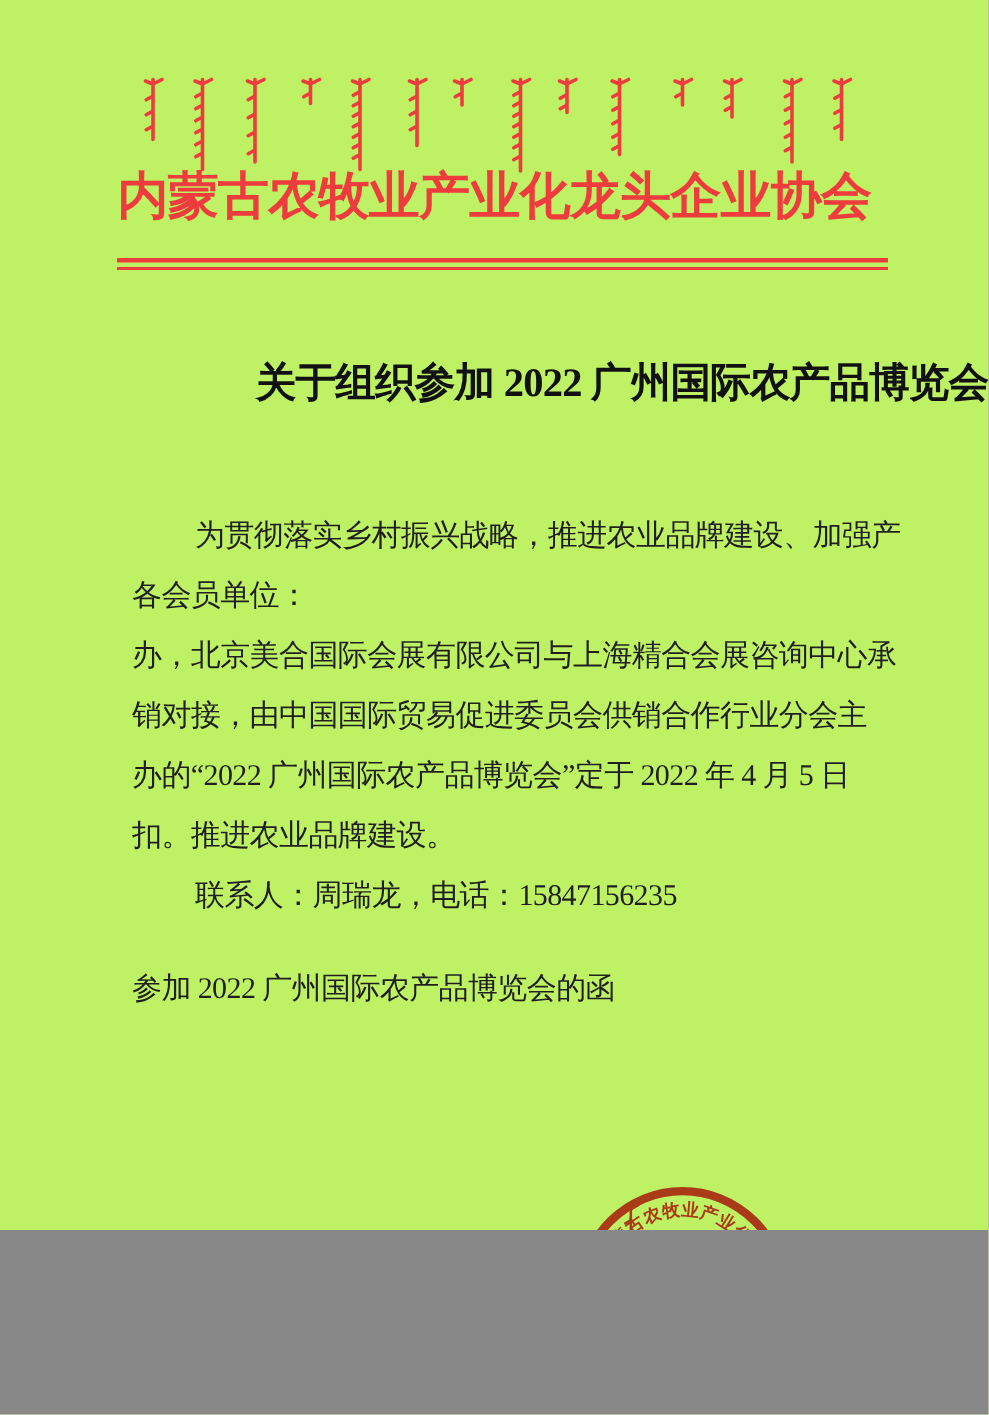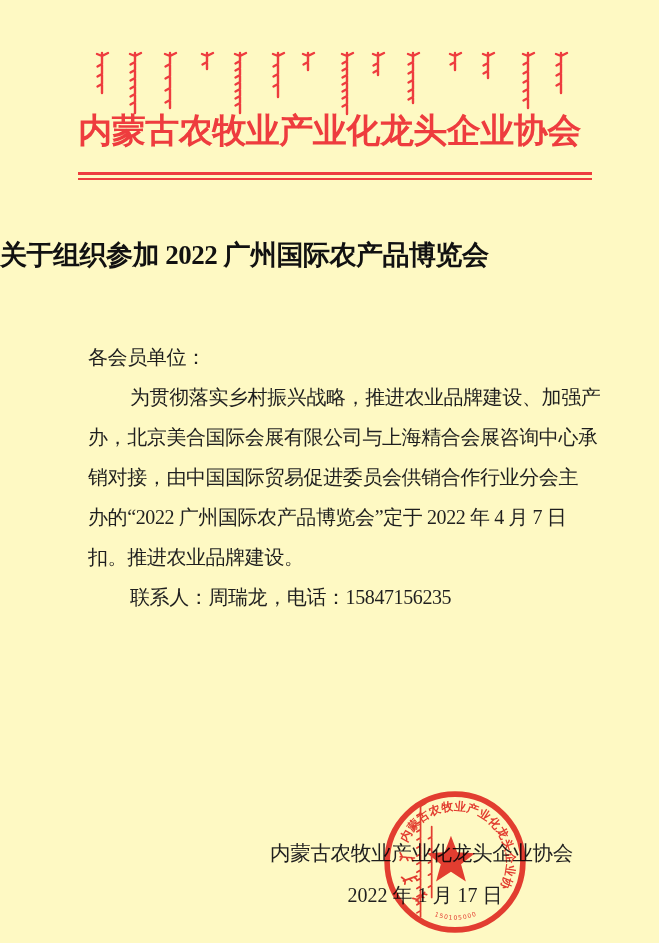--- a/index.html
+++ b/index.html
@@ -1,33 +1,33 @@
 <!DOCTYPE html>
 <html><head>
 <meta charset="utf-8">
 <style>
   * { margin:0; padding:0; box-sizing:border-box; }
   body { background:#888; font-family:"Liberation Serif","DejaVu Serif",serif; }
   .page {
-    position:relative; width:659px; height:943px; margin:0 auto;
-    background:#fef9c3; overflow:hidden; color:#1f1f1f;
+    position:relative; width:659px; height:820px; margin:0 auto;
+    background:#bef264; overflow:hidden; color:#1f1f1f;
   }
   .mongolian-header { position:absolute; left:92px; top:50px; width:480px; height:66px; }
   .org-name {
     position:absolute; top:108px; left:0; width:100%;
     text-align:center; color:#ee3c3e; font-weight:bold;
     font-size:34px; letter-spacing:-0.5px; white-space:nowrap;
   }
   .red-rule {
     position:absolute; top:172px; left:78px; width:514px; height:8px;
     border-top:3px solid #ee3c3e; border-bottom:2px solid #ee3c3e;
   }
   .doc-title {
     position:absolute; top:226px; left:0; width:100%;
-    text-align:left; font-weight:bold; font-size:27px;
+    text-align:right; font-weight:bold; font-size:27px;
     letter-spacing:-0.5px; line-height:58px; color:#111;
   }
   .body-block { position:absolute; top:337px; left:88px; width:500px; }
   .bline {
     font-size:20px; letter-spacing:-0.4px; line-height:40px;
     white-space:nowrap; color:#1f1f1f;
   }
   .indent { padding-left:42px; }
   .spacer { height:22px; }
   .signature {
@@ -65,28 +65,29 @@
 
   <div class="org-name">内蒙古农牧业产业化龙头企业协会</div>
 
   <div class="red-rule"></div>
 
   <div class="doc-title">
     <div>关于组织参加 2022 广州国际农产品博览会</div>
   </div>
 
   <div class="body-block">
+    <div class="bline indent">为贯彻落实乡村振兴战略，推进农业品牌建设、加强产</div>
     <div class="bline">各会员单位：</div>
-    <div class="bline indent">为贯彻落实乡村振兴战略，推进农业品牌建设、加强产</div>
     <div class="bline">办，北京美合国际会展有限公司与上海精合会展咨询中心承</div>
     <div class="bline">销对接，由中国国际贸易促进委员会供销合作行业分会主</div>
-    <div class="bline">办的“2022 广州国际农产品博览会”定于 2022 年 4 月 7 日</div>
+    <div class="bline">办的“2022 广州国际农产品博览会”定于 2022 年 4 月 5 日</div>
     <div class="bline">扣。推进农业品牌建设。</div>
     <div class="bline indent">联系人：周瑞龙，电话：15847156235</div>
     <div class="spacer"></div>
+    <div class="bline">参加 2022 广州国际农产品博览会的函</div>
   </div>
 
   <div class="signature">
     <div class="sig-org">内蒙古农牧业产业化龙头企业协会</div>
     <div class="sig-date">2022 年 1 月 17 日</div>
   </div>
 
   <svg class="seal" viewBox="0 0 150 150">
     <circle cx="75" cy="75" r="67" fill="none" stroke="#e12d2d" stroke-width="5.5"></circle>
     <polygon fill="#e12d2d" points="71,49 77.2,65.5 94.8,66.3 81,77.2 85.7,94.2 71,84.5 56.3,94.2 61,77.2 47.2,66.3 64.8,65.5"></polygon>

